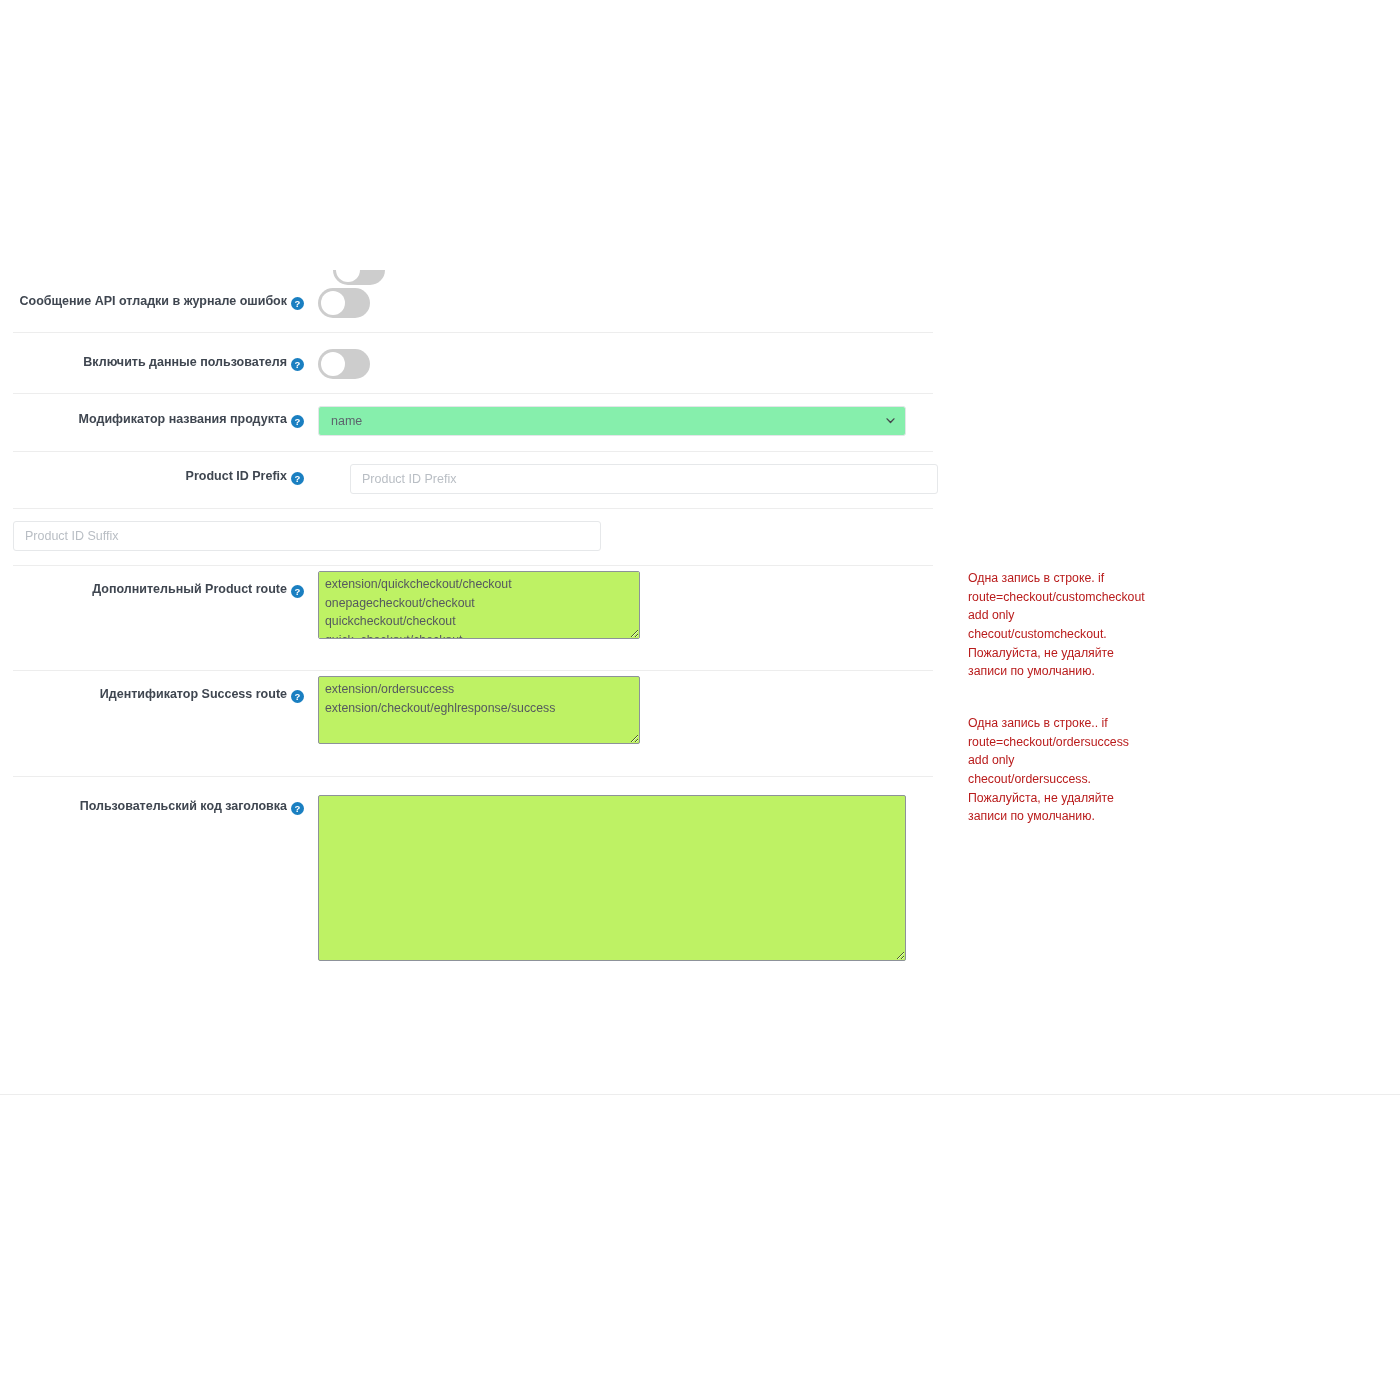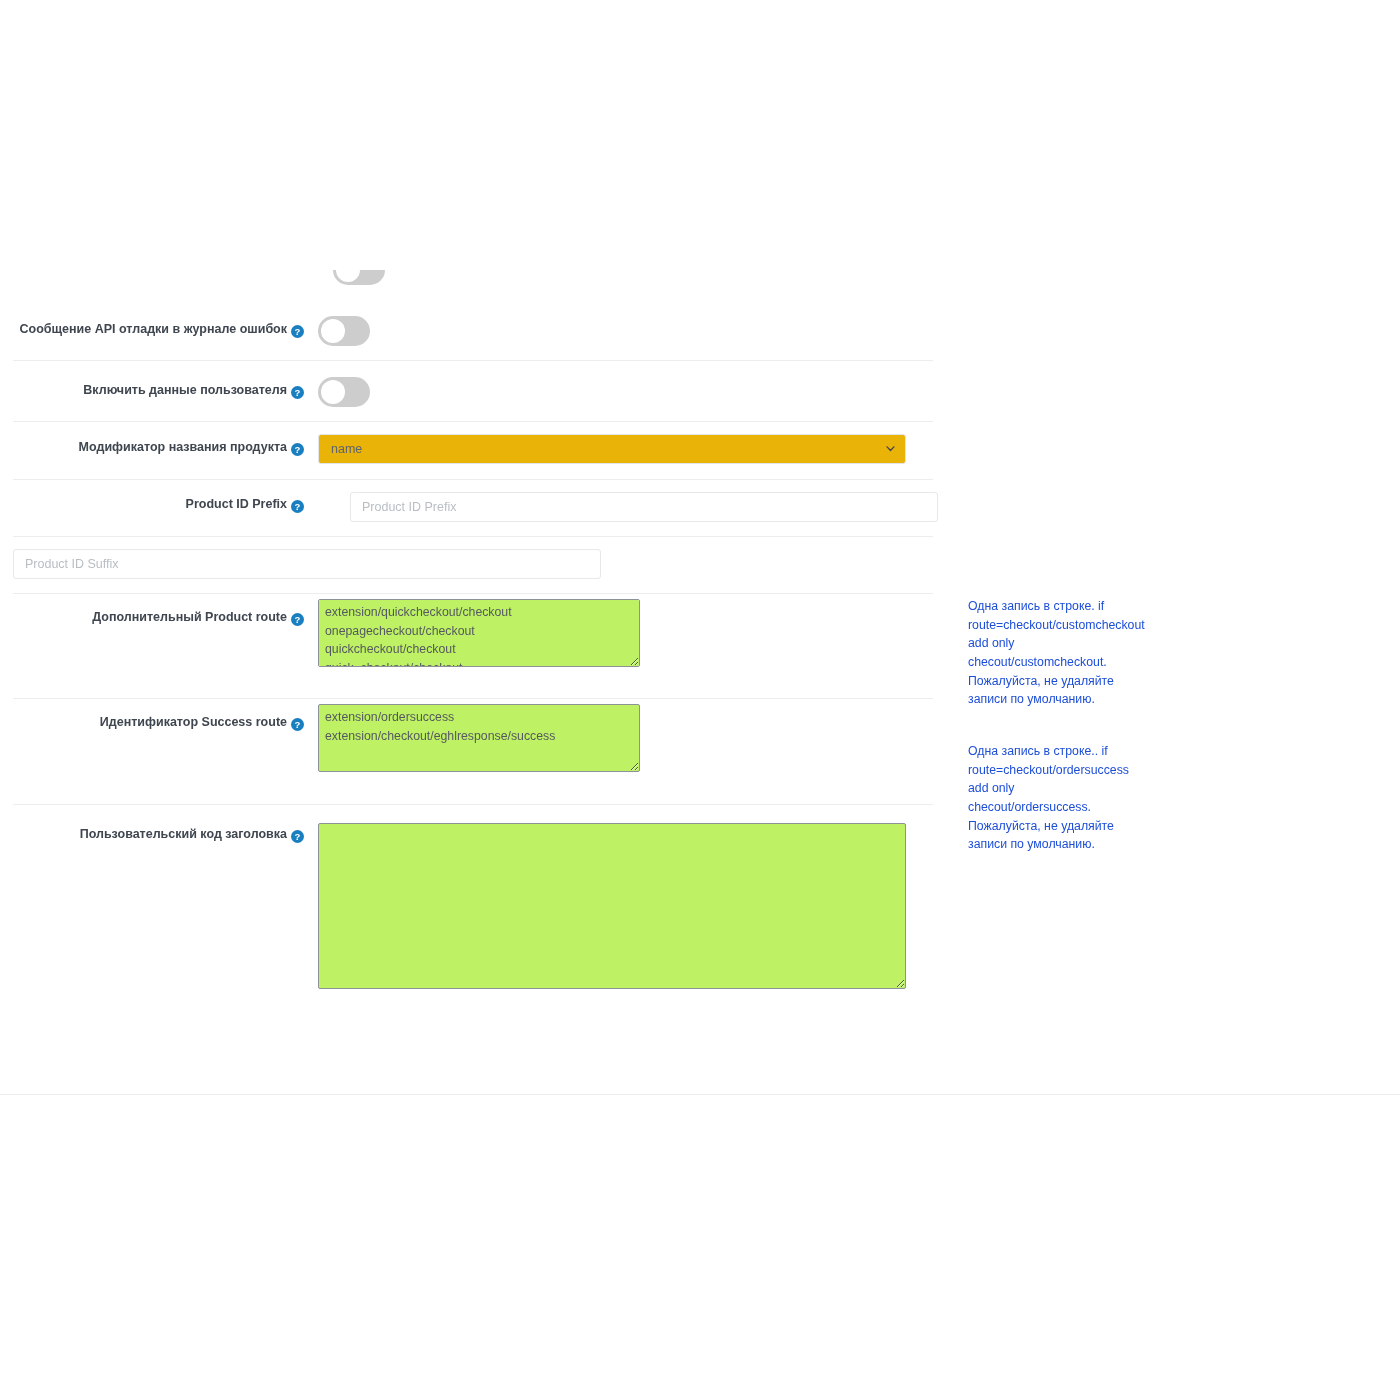--- a/index.html
+++ b/index.html
@@ -20,21 +20,21 @@
     position: relative;
     width: 1400px;
     height: 1400px;
     background: #fff;
   }
 
   
   .form-panel {
     position: absolute;
     left: 0;
-    top: 300px;
+    top: 272px;
     width: 1400px;
   }
 
   .form-row {
     position: relative;
     width: 920px;
     margin-left: 13px;
     border-bottom: 1px solid #ededed;
     display: flex;
     align-items: flex-start;
@@ -58,21 +58,21 @@
   .col-field {
     flex: 0 0 auto;
     width: 588px;
     box-sizing: border-box;
   }
 
   .col-help {
     flex: 1 1 auto;
     padding-left: 62px;
     box-sizing: border-box;
-    color: #1d4ed8;
+    color: #b91c1c;
     font-size: 12.3px;
     line-height: 1.52;
     white-space: pre-line;
   }
 
   
   .help-icon {
     display: inline-block;
     width: 13px;
     height: 13px;
@@ -109,21 +109,21 @@
     background: #ffffff;
   }
 
   
   .select-box {
     position: relative;
     width: 588px;
     height: 30px;
     border: 1px solid #e3e6e8;
     border-radius: 3px;
-    background: #eab308;
+    background: #86efac;
     box-sizing: border-box;
     cursor: pointer;
     padding-left: 28px;
   }
   .select-box .value {
     position: absolute;
     left: 12px;
     top: 0;
     line-height: 28px;
     font-size: 12.5px;

